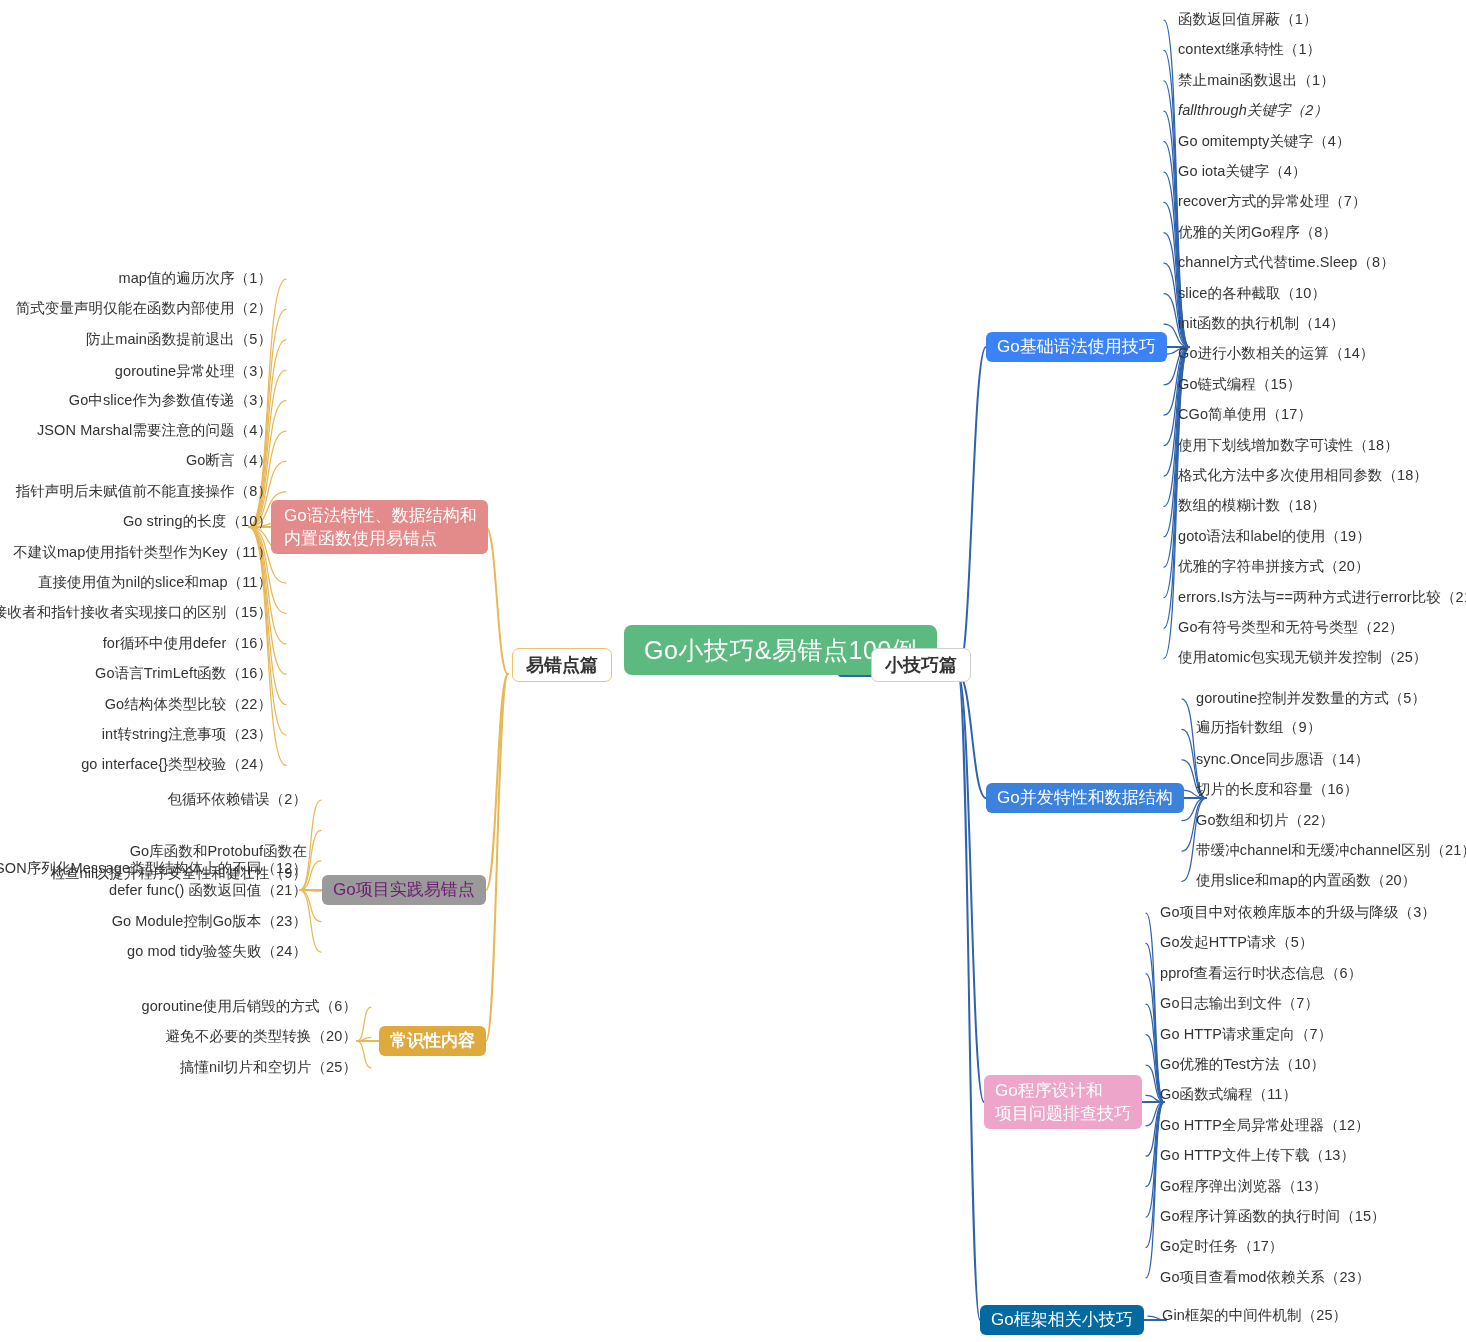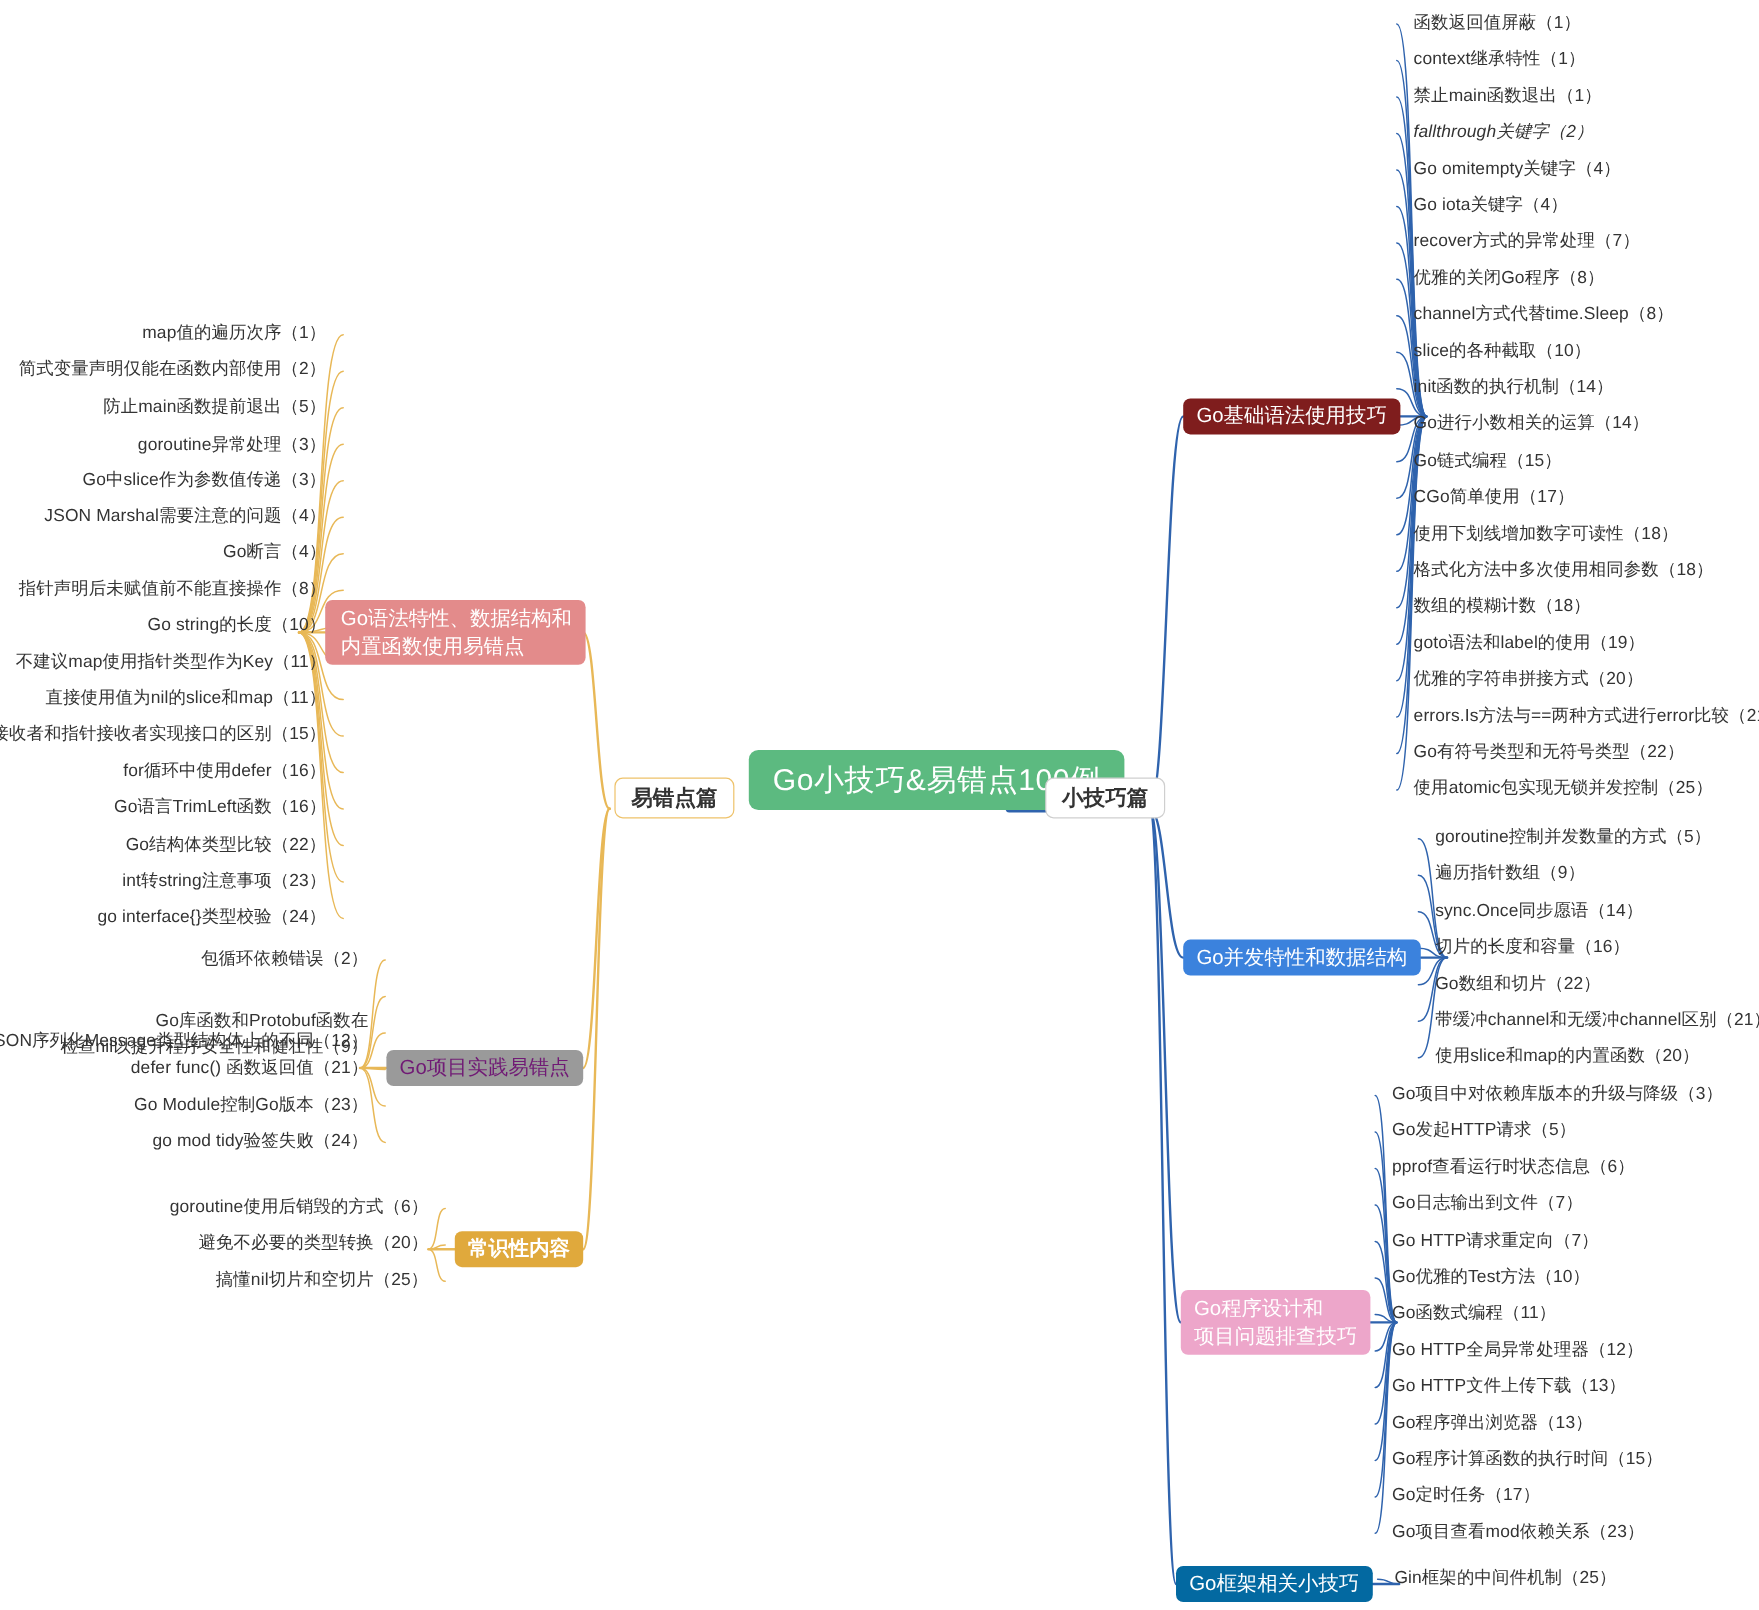--- a/index.html
+++ b/index.html
@@ -27,21 +27,21 @@
     background:#5cba80;color:#ffffff;letter-spacing:.5px;
   }
   .node.plain{
     background:#ffffff;color:#333333;font-weight:bold;font-size:18px;
     border:1.6px solid #cfcfcf;border-radius:7px;padding:5px 13px;
   }
   .node.plain.amber{border-color:#eec26a;}
   .node.pinkred{background:#e38b8b;color:#ffffff;padding-left:13px;}
   .node.grey{background:#9a9a9a;color:#701a75;}
   .node.amberfill{background:#e0a93c;color:#ffffff;font-weight:bold;}
-  .node.periwinkle{background:#7f1d1d;color:#ffffff;}
+  .node.periwinkle{background:#3b82f6;color:#ffffff;}
   .node.blue{background:#3b82dd;color:#ffffff;}
   .node.pink{background:#eda6ca;color:#ffffff;}
   .node.greenlight{background:#0369a1;color:#ffffff;}
   .node.two{line-height:23px;}
 </style>
 </head>
 <body>
 
 <div id="canvas">
   <svg class="links" id="links" viewBox="0 0 1466 1342">
@@ -153,21 +153,21 @@
       <div class="leaf r" style="left: 1178px; top: 436.6px;">使用下划线增加数字可读性（18）</div>
       <div class="leaf r" style="left: 1178px; top: 467px;">格式化方法中多次使用相同参数（18）</div>
       <div class="leaf r" style="left: 1178px; top: 497.4px;">数组的模糊计数（18）</div>
       <div class="leaf r" style="left: 1178px; top: 527.8px;">goto语法和label的使用（19）</div>
       <div class="leaf r" style="left: 1178px; top: 558.2px;">优雅的字符串拼接方式（20）</div>
       <div class="leaf r" style="left: 1178px; top: 588.6px;">errors.Is方法与==两种方式进行error比较（21）</div>
       <div class="leaf r" style="left: 1178px; top: 619px;">Go有符号类型和无符号类型（22）</div>
       <div class="leaf r" style="left: 1178px; top: 649.4px;">使用atomic包实现无锁并发控制（25）</div>
       <div class="node blue" style="left: 986px; top: 783px;">Go并发特性和数据结构</div>
       <div class="leaf r" style="left: 1196px; top: 690px;">goroutine控制并发数量的方式（5）</div>
-      <div class="leaf r" style="left: 1196px; top: 720.4px;">遍历指针数组（9）</div>
+      <div class="leaf r" style="left: 1196px; top: 720.4px; font-family: Liberation Mono, monospace;">遍历指针数组（9）</div>
       <div class="leaf r" style="left: 1196px; top: 750.8px;">sync.Once同步愿语（14）</div>
       <div class="leaf r" style="left: 1196px; top: 781.2px;">切片的长度和容量（16）</div>
       <div class="leaf r" style="left: 1196px; top: 811.6px;">Go数组和切片（22）</div>
       <div class="leaf r" style="left: 1196px; top: 842px;">带缓冲channel和无缓冲channel区别（21）</div>
       <div class="leaf r" style="left: 1196px; top: 872.4px;">使用slice和map的内置函数（20）</div>
       <div class="node pink two" style="left: 984px; top: 1075px;">Go程序设计和<br>项目问题排查技巧</div>
       <div class="leaf r" style="left: 1160px; top: 904px;">Go项目中对依赖库版本的升级与降级（3）</div>
       <div class="leaf r" style="left: 1160px; top: 934.4px;">Go发起HTTP请求（5）</div>
       <div class="leaf r" style="left: 1160px; top: 964.8px;">pprof查看运行时状态信息（6）</div>
       <div class="leaf r" style="left: 1160px; top: 995.2px;">Go日志输出到文件（7）</div>

